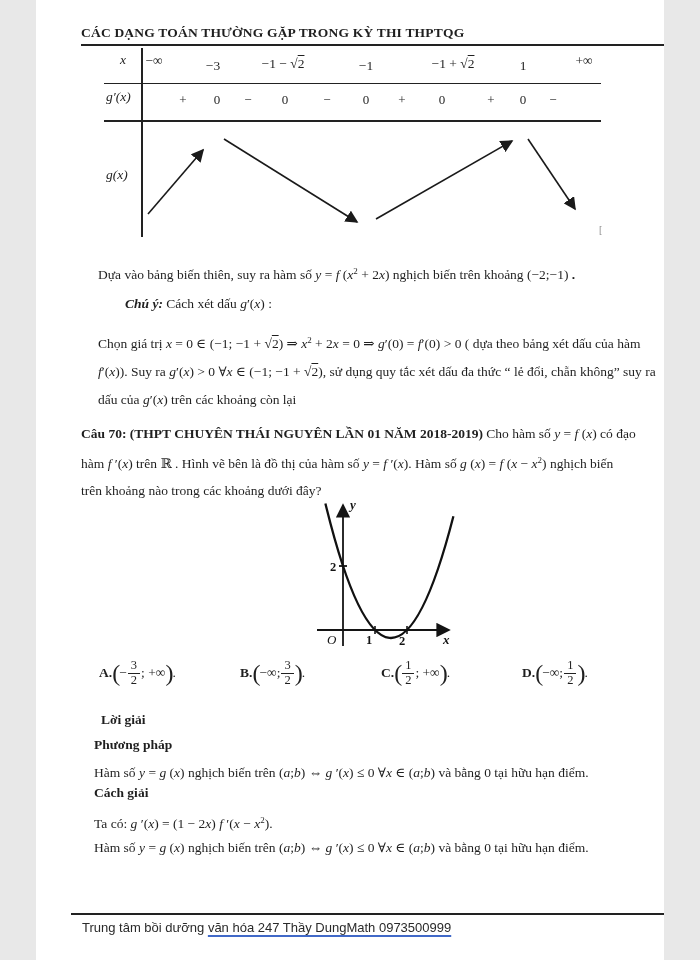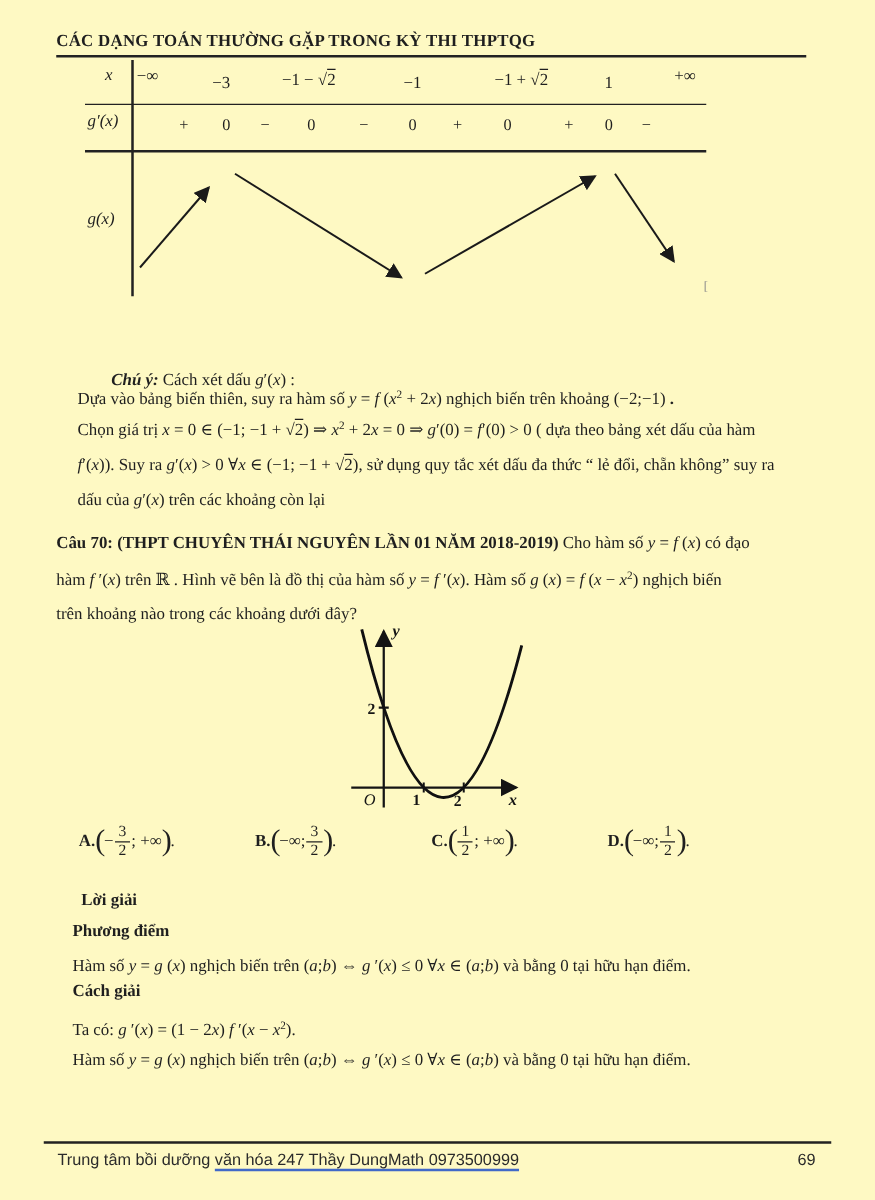--- a/index.html
+++ b/index.html
@@ -1,19 +1,19 @@
 <!DOCTYPE html>
 <html><head>
 <meta charset="utf-8">
 <style>
   * { margin:0; padding:0; box-sizing:border-box; }
   html,body { background:#e8e8e8; }
   .page {
-    position:relative; width:700px; height:960px; margin:0 auto;
-    background:#fef9c3; overflow:hidden;
+    position:relative; width:628px; height:960px; margin:0 auto;
+    background:#ffffff; overflow:hidden;
     font-family:"Liberation Serif","DejaVu Serif",serif;
     color:#1f1f1f; font-size:13.5px;
   }
   .abs { position:absolute; }
   .hline { position:absolute; background:#222; }
   .vline { position:absolute; background:#222; }
   .ctr { transform:translateX(-50%); white-space:nowrap; }
   .b { font-weight:700; }
   .r-b { font-weight:700; }
   .r-i { font-style:italic; }
@@ -79,21 +79,21 @@
         </marker>
       </defs>
       <line x1="44" y1="92" x2="99" y2="28" stroke="#1a1a1a" stroke-width="1.6" marker-end="url(#ah)"></line>
       <line x1="120" y1="17" x2="253" y2="100" stroke="#1a1a1a" stroke-width="1.6" marker-end="url(#ah)"></line>
       <line x1="272" y1="97" x2="408" y2="19" stroke="#1a1a1a" stroke-width="1.6" marker-end="url(#ah)"></line>
       <line x1="424" y1="17" x2="471" y2="87" stroke="#1a1a1a" stroke-width="1.6" marker-end="url(#ah)"></line>
     </svg>
     <span class="abs artifact" style="left:563px; top:224px;">[</span>
   </div>
 
-  <div class="para one-line" style="left:62px; top:258px;margin-top:44px;"><span>Dựa vào bảng biến thiên, suy ra hàm số </span><span class="r-i">y</span><span> = </span><span class="r-i">f</span><span> (</span><span class="r-i">x</span><span class="r-sup">2</span><span> + 2</span><span class="r-i">x</span><span>)</span><span> nghịch biến trên khoảng </span><span>(−2;−1)</span><span class="r-b"> .</span></div>
+  <div class="para one-line" style="left:62px; top:258px;"><span>Dựa vào bảng biến thiên, suy ra hàm số </span><span class="r-i">y</span><span> = </span><span class="r-i">f</span><span> (</span><span class="r-i">x</span><span class="r-sup">2</span><span> + 2</span><span class="r-i">x</span><span>)</span><span> nghịch biến trên khoảng </span><span>(−2;−1)</span><span class="r-b"> .</span></div>
 
   <div class="para one-line" style="left:62px; top:290px;margin-left:27px;"><span class="r-bi">Chú ý:</span><span> Cách xét dấu </span><span class="r-i">g</span><span>′(</span><span class="r-i">x</span><span>) :</span></div>
 
   <div class="para" style="left:62px; top:326px; width:600px; line-height:28px;"><span>Chọn giá trị </span><span class="r-i">x</span><span> = 0 ∈ </span><span>(−1; −1 + </span><span>√</span><span class="r-ov">2</span><span>) ⇒ </span><span class="r-i">x</span><span class="r-sup">2</span><span> + 2</span><span class="r-i">x</span><span> = 0 ⇒ </span><span class="r-i">g</span><span>′(0) = </span><span class="r-i">f</span><span>′(0) &gt; 0 ( dựa theo bảng xét dấu của hàm</span><br><span class="r-i">f</span><span>′(</span><span class="r-i">x</span><span>)). Suy ra </span><span class="r-i">g</span><span>′(</span><span class="r-i">x</span><span>) &gt; 0 ∀</span><span class="r-i">x</span><span> ∈ </span><span>(−1; −1 + </span><span>√</span><span class="r-ov">2</span><span>)</span><span>, sử dụng quy tắc xét dấu đa thức “ lẻ đổi, chẵn không” suy ra</span><br><span>dấu của </span><span class="r-i">g</span><span>′(</span><span class="r-i">x</span><span>) trên các khoảng còn lại</span></div>
 
   <div class="para" style="left:45px; top:420px; width:605px; line-height:27px;"><span class="r-b">Câu 70:</span><span>    </span><span class="r-b">(THPT CHUYÊN THÁI NGUYÊN LẦN 01 NĂM 2018-2019)</span><span> Cho hàm số </span><span class="r-i">y</span><span> = </span><span class="r-i">f</span><span> (</span><span class="r-i">x</span><span>)</span><span> có đạo</span><br><span>hàm </span><span class="r-i">f</span><span> ′(</span><span class="r-i">x</span><span>)</span><span> trên ℝ . Hình vẽ bên là đồ thị của hàm số </span><span class="r-i">y</span><span> = </span><span class="r-i">f</span><span> ′(</span><span class="r-i">x</span><span>)</span><span>. Hàm số </span><span class="r-i">g</span><span> (</span><span class="r-i">x</span><span>) = </span><span class="r-i">f</span><span> (</span><span class="r-i">x</span><span> − </span><span class="r-i">x</span><span class="r-sup">2</span><span>)</span><span> nghịch biến</span><br><span>trên khoảng nào trong các khoảng dưới đây?</span></div>
 
   <svg class="abs" style="left:273px; top:494px;" width="180" height="160" viewBox="0 0 180 160">
     <defs>
       <marker id="gah" markerWidth="9" markerHeight="8" refX="7" refY="4" orient="auto">
@@ -163,21 +163,21 @@
       <span class="frac">
         <span class="fn">1</span>
         <span class="fd">2</span>
       </span>
       <span class="r-bp">)</span>
       <span>.</span>
     </div>
 
   <div class="abs b" style="left:65px; top:712px; width:630px; text-align:left;">Lời giải</div>
 
-  <div class="abs b" style="left:58px; top:737px;">Phương điểm</div>
+  <div class="abs b" style="left:58px; top:737px;">Phương pháp</div>
   <div class="para one-line" style="left:58px; top:759px;"><span>Hàm số </span><span class="r-i">y</span><span> = </span><span class="r-i">g</span><span> (</span><span class="r-i">x</span><span>)</span><span> nghịch biến trên </span><span>(</span><span class="r-i">a</span><span>;</span><span class="r-i">b</span><span>)</span><span> ⇔ </span><span class="r-i">g</span><span> ′(</span><span class="r-i">x</span><span>) ≤ 0 ∀</span><span class="r-i">x</span><span> ∈ </span><span>(</span><span class="r-i">a</span><span>;</span><span class="r-i">b</span><span>)</span><span> và bằng 0 tại hữu hạn điểm.</span></div>
 
   <div class="abs b" style="left:58px; top:785px;">Cách giải</div>
   <div class="para one-line" style="left:58px; top:807px;"><span>Ta có: </span><span class="r-i">g</span><span> ′(</span><span class="r-i">x</span><span>) = (1 − 2</span><span class="r-i">x</span><span>) </span><span class="r-i">f</span><span> ′(</span><span class="r-i">x</span><span> − </span><span class="r-i">x</span><span class="r-sup">2</span><span>).</span></div>
   <div class="para one-line" style="left:58px; top:834px;"><span>Hàm số </span><span class="r-i">y</span><span> = </span><span class="r-i">g</span><span> (</span><span class="r-i">x</span><span>)</span><span> nghịch biến trên </span><span>(</span><span class="r-i">a</span><span>;</span><span class="r-i">b</span><span>)</span><span> ⇔ </span><span class="r-i">g</span><span> ′(</span><span class="r-i">x</span><span>) ≤ 0 ∀</span><span class="r-i">x</span><span> ∈ </span><span>(</span><span class="r-i">a</span><span>;</span><span class="r-i">b</span><span>)</span><span> và bằng 0 tại hữu hạn điểm.</span></div>
 
   <div class="hline" style="left:35px; top:913px; width:630px; height:1.5px;"></div>
   <div class="abs footer-text" style="left:46px; top:920px;">
     <span>Trung tâm bồi dưỡng </span><span class="footer-link">văn hóa 247 Thầy DungMath 0973500999</span>
   </div>

